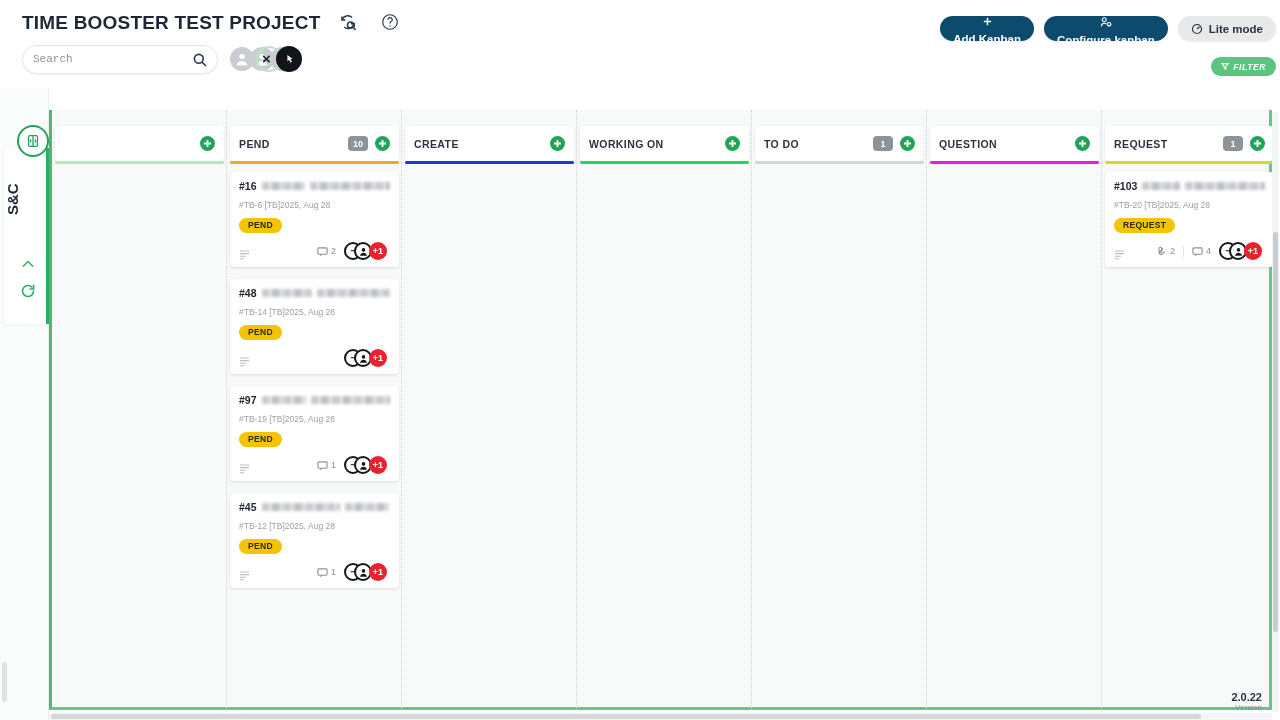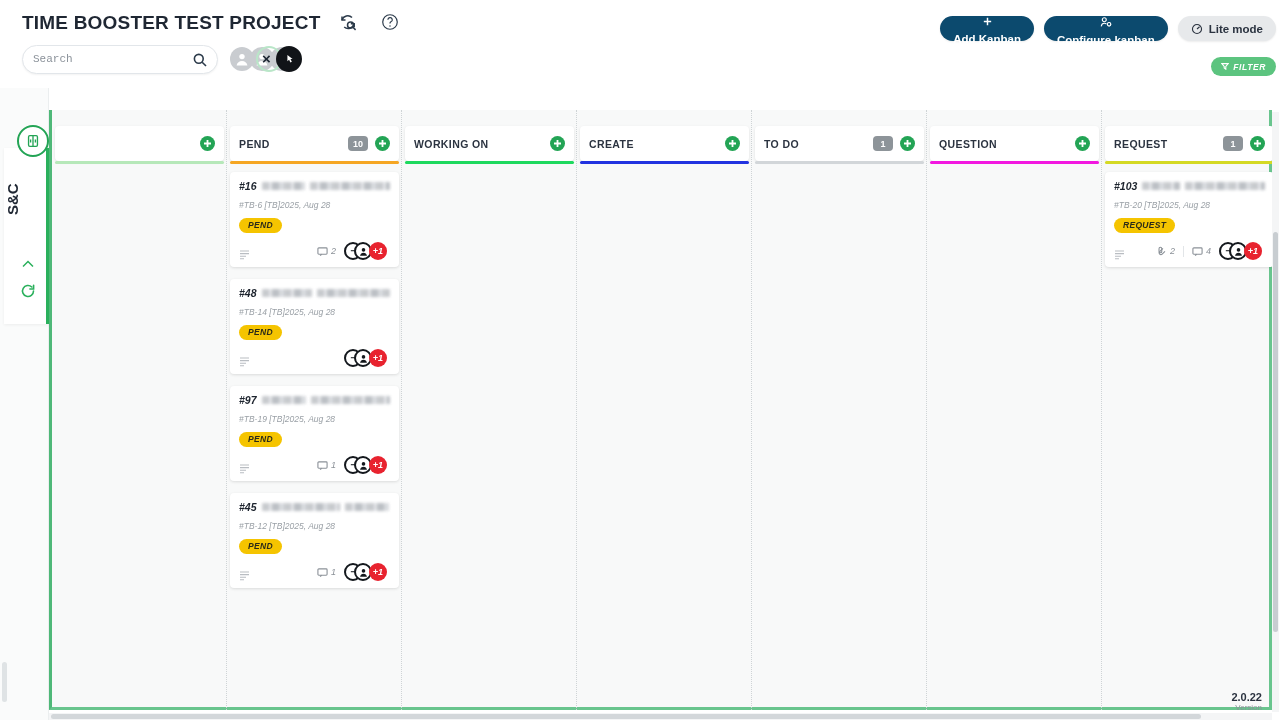--- a/index.html
+++ b/index.html
@@ -108,21 +108,21 @@
     font-size:9px; font-weight:700; display:flex; align-items:center; justify-content:center;
     padding:0 4px; margin-right:7px;
   }
   .col-add { width:15px; height:15px; }
   .col-add svg { display:block; }
 
   
   .cards { position:absolute; left:3px; top:62px; width:169px; }
   .card {
     background:#fff; border-radius:4px; box-shadow:0 1px 3px rgba(0,0,0,.12);
-    padding:8px 9px 7px; margin-bottom:12px; cursor:pointer;font-style:italic;
+    padding:8px 9px 7px; margin-bottom:12px; cursor:pointer;
   }
   .card-title { font-size:10.5px; font-weight:700; color:#1d242e; display:flex; align-items:center; gap:5px; }
   .redact { display:inline-block; height:8px; border-radius:1px;
     background:
       repeating-linear-gradient(90deg,#c5c8cc 0 7px,#e2e4e7 7px 10px,#b9bdc2 10px 17px,#d6d9dd 17px 22px);
     filter: blur(1.6px); opacity:.95; }
   .card-meta { display:flex; margin-top:8px; font-size:8.5px; color:#9aa0a6; }
   .chip {
     display:inline-block; margin-top:8px; height:15px; line-height:15px;
     padding:0 9px; border-radius:8px; font-size:8.5px; font-weight:700;
@@ -483,43 +483,43 @@
                 <span class="plus">+1</span>
               </span>
             </div>
           </div>
 
         </div>
       </div>
 
       <div class="col">
         <div class="col-head">
+          <span class="col-title">CREATE</span>
+          <span class="col-add">
+            <svg viewBox="0 0 15 15" width="15" height="15">
+                <circle cx="7.5" cy="7.5" r="7.5" fill="#23a455"></circle>
+                <path d="M7.5 4v7M4 7.5h7" stroke="#fff" stroke-width="1.8" fill="none"></path>
+              </svg>
+          </span>
+        </div>
+        <div class="col-underline" style="background:#2233e0"></div>
+        <div class="cards"></div>
+      </div>
+
+      <div class="col">
+        <div class="col-head">
           <span class="col-title">WORKING ON</span>
           <span class="col-add">
             <svg viewBox="0 0 15 15" width="15" height="15">
                 <circle cx="7.5" cy="7.5" r="7.5" fill="#23a455"></circle>
                 <path d="M7.5 4v7M4 7.5h7" stroke="#fff" stroke-width="1.8" fill="none"></path>
               </svg>
           </span>
         </div>
         <div class="col-underline" style="background:#1ed95e"></div>
-        <div class="cards"></div>
-      </div>
-
-      <div class="col">
-        <div class="col-head">
-          <span class="col-title">CREATE</span>
-          <span class="col-add">
-            <svg viewBox="0 0 15 15" width="15" height="15">
-                <circle cx="7.5" cy="7.5" r="7.5" fill="#23a455"></circle>
-                <path d="M7.5 4v7M4 7.5h7" stroke="#fff" stroke-width="1.8" fill="none"></path>
-              </svg>
-          </span>
-        </div>
-        <div class="col-underline" style="background:#2233e0"></div>
         <div class="cards"></div>
       </div>
 
       <div class="col">
         <div class="col-head">
           <span class="col-title">TO DO</span>
           <span class="col-count">1</span>
           <span class="col-add">
             <svg viewBox="0 0 15 15" width="15" height="15">
                 <circle cx="7.5" cy="7.5" r="7.5" fill="#23a455"></circle>

